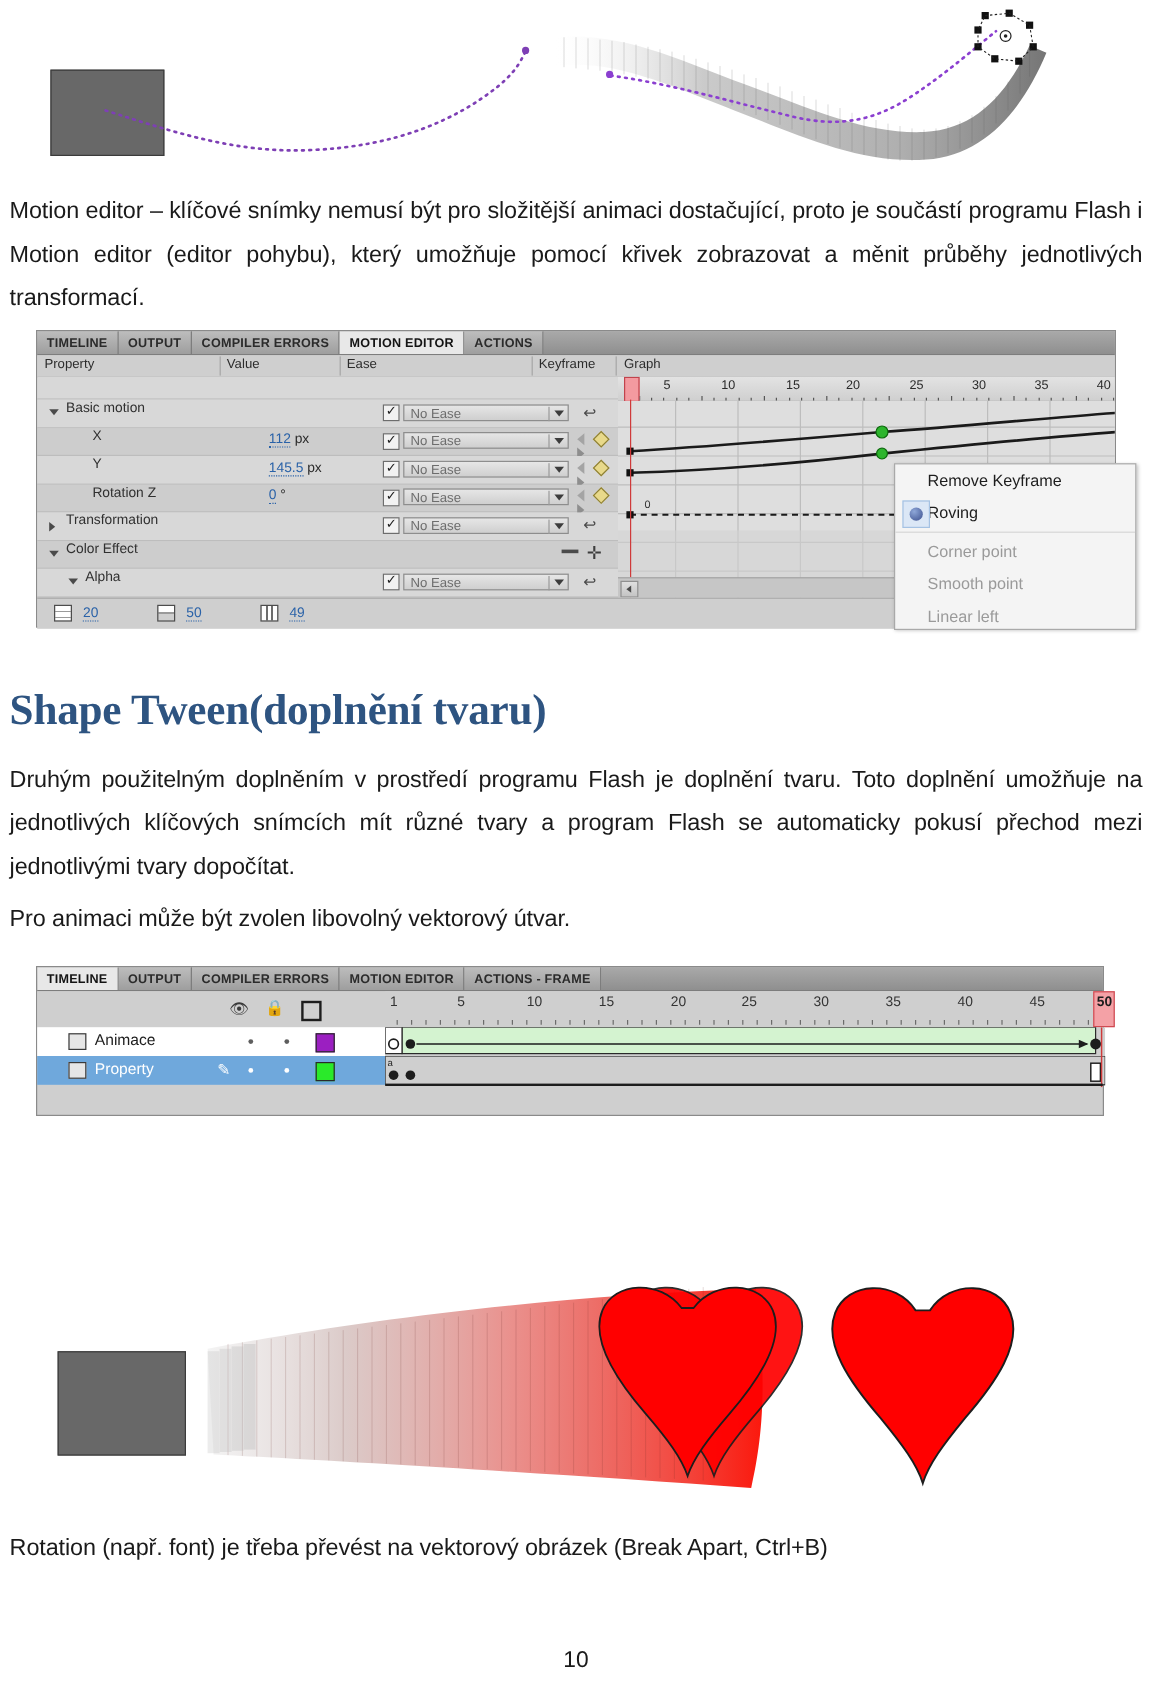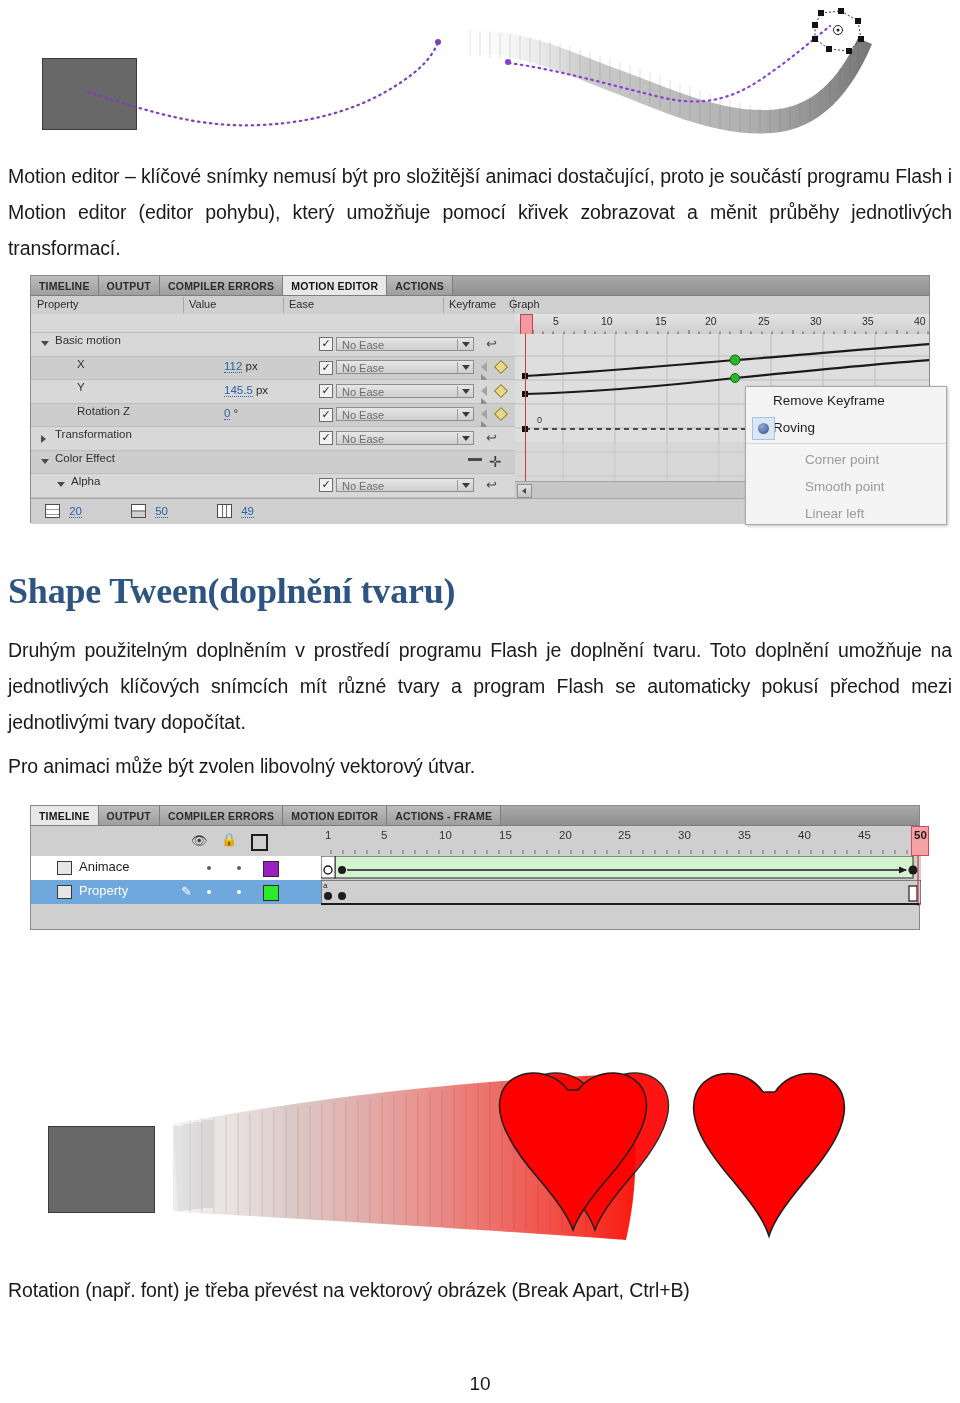--- a/index.html
+++ b/index.html
@@ -202,21 +202,21 @@
     font-size: 13.5px;
     overflow: hidden;
   }
   .cm-item {
     position: relative;
     height: 27px; line-height: 27px;
     padding-left: 27px;
     color: #1d1d1d;
     white-space: nowrap;
   }
-  .cm-item.disabled { color: #9a9a9a; margin-left: 32px; }
+  .cm-item.disabled { color: #9a9a9a; }
   .cm-sep { height: 1px; background: #d6d6d6; margin: 2px 0; }
   .cm-radio-box {
     position: absolute; left: 6px; top: 3px;
     width: 21px; height: 21px;
     background: #dbe7f6; border: 1px solid #a5c2e3;
   }
   .cm-radio-dot {
     position: absolute; left: 5px; top: 5px;
     width: 11px; height: 11px; border-radius: 50%;
     background: radial-gradient(circle at 35% 30%, #8ea7d8, #3c4f8d);
@@ -376,21 +376,21 @@
 
       <div class="me-colhead">
         <span style="left:6px;">Property</span>
         <div class="divider" style="left:152px;"></div>
         <span style="left:158px;">Value</span>
         <div class="divider" style="left:252px;"></div>
         <span style="left:258px;">Ease</span>
         <div class="divider" style="left:412px;"></div>
         <span style="left:418px;">Keyframe</span>
         <div class="divider" style="left:482px;"></div>
-        <span style="left:478px;text-align:right;">Graph</span>
+        <span style="left:489px;text-align:right;">Graph</span>
       </div>
 
       <div class="me-left">
 
         <div class="me-row spacer"></div>
 
         <div class="me-row">
           <div class="me-arrow down" style="left:10px;"></div>
           <span class="me-label" style="left:24px;">Basic motion</span>
           <div class="me-check">✓</div>

